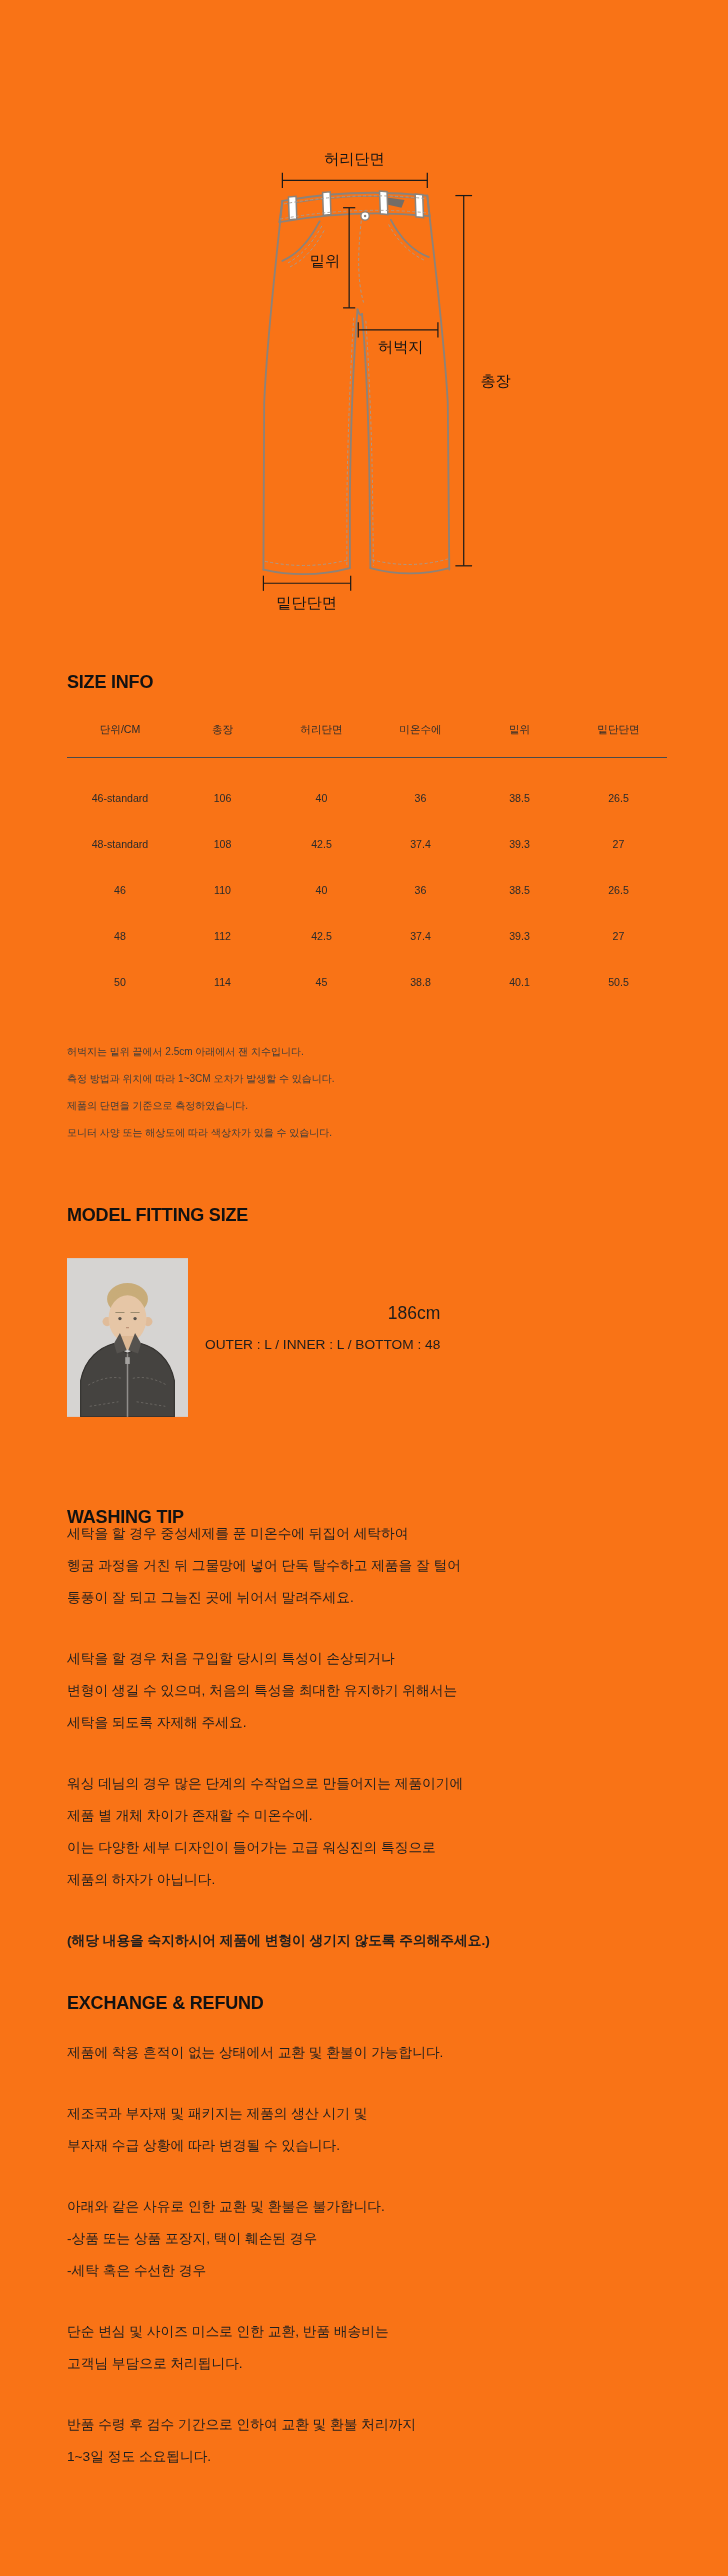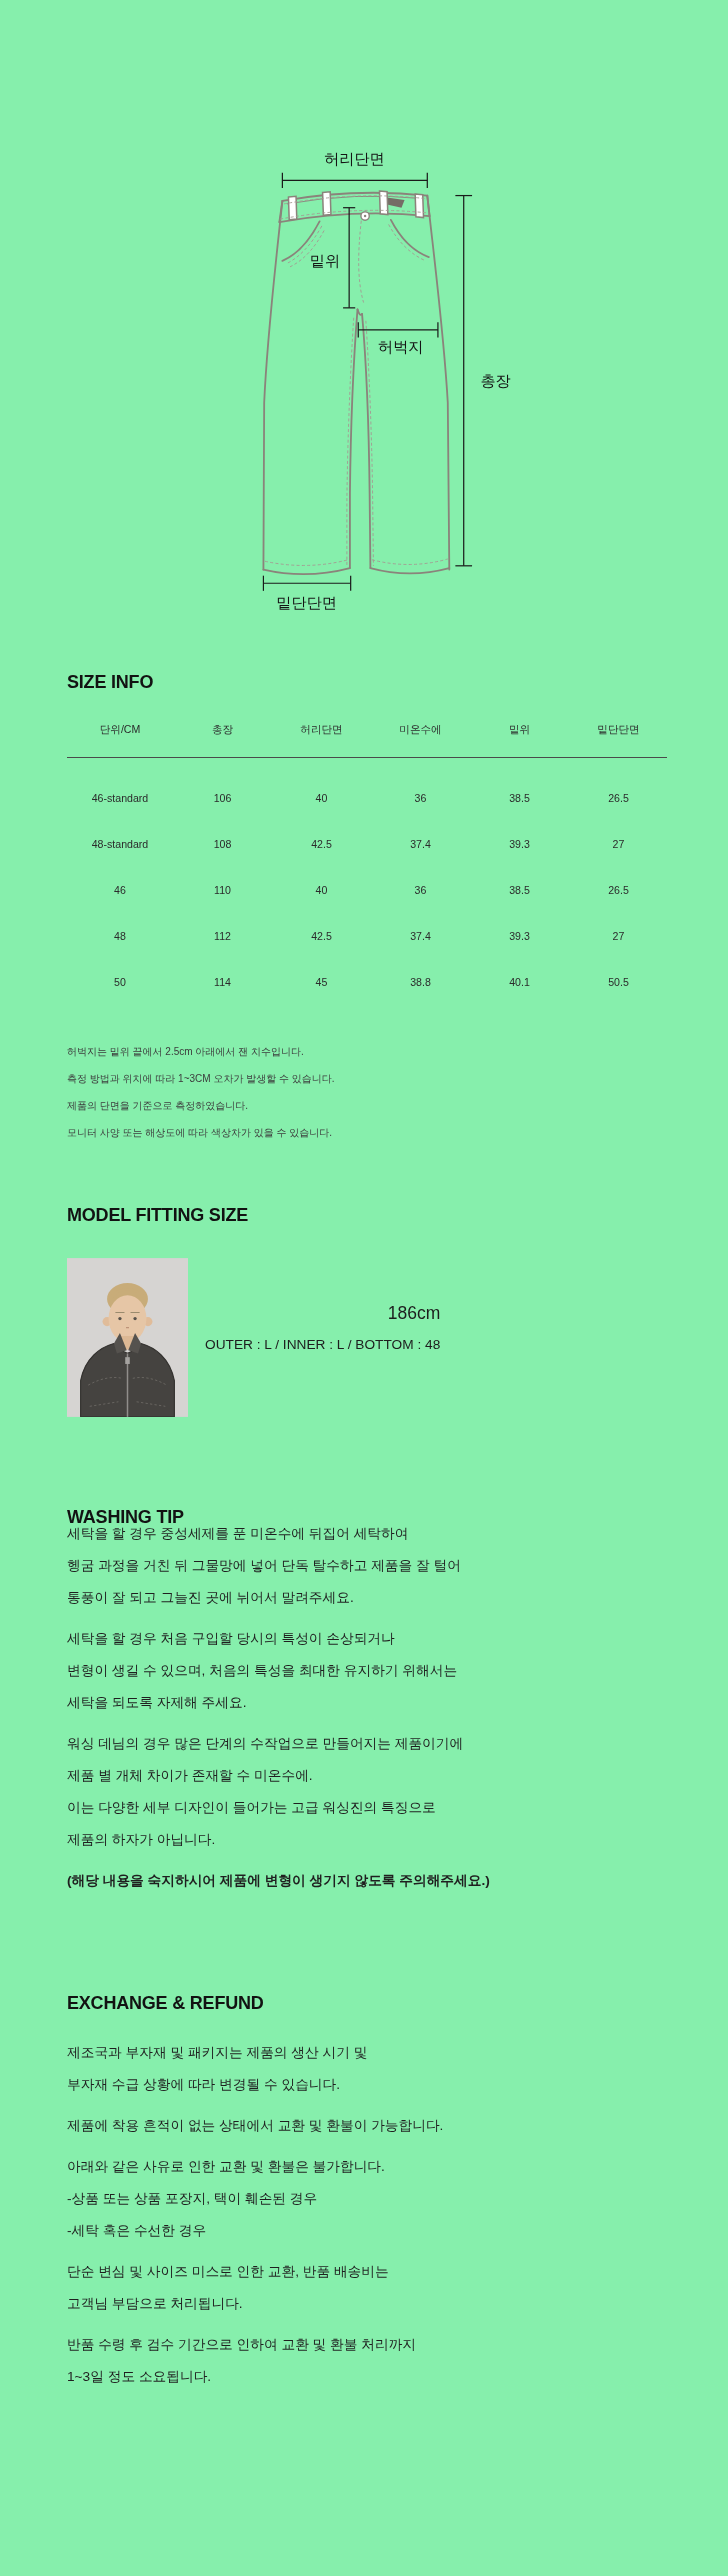--- a/index.html
+++ b/index.html
@@ -1,36 +1,36 @@
 <!DOCTYPE html>
 <html style="font-size:12px"><head>
 <meta charset="utf-8">
 <style>
   html,body{margin:0;padding:0;background:#fff;}
-  .page{position:relative;width:729px;height:2576px;background:#86efac;
+  .page{position:relative;width:729px;height:2576px;background:#f97316;
         font-family:"Liberation Sans","DejaVu Sans",sans-serif;color:#1c1c1c;overflow:hidden;}
   .abs{position:absolute;}
   .heading{font-size:18px;font-weight:700;color:#121212;letter-spacing:-0.2px;}
 
   
   .sizetable{position:absolute;left:67px;top:718px;width:600px;font-size:10.6px;color:#2b2b2b;}
   .trow{display:grid;grid-template-columns:106px 99px 99px 99px 99px 99px;text-align:center;align-items:center;}
   .thead{height:24px;}
   .rule{border-bottom:0.8px solid #4a4a4a;margin-top:15px;}
   .tbody{padding-top:16.7px;}
   .drow{height:46px;}
 
   .notes{position:absolute;left:67px;top:1038px;font-size:10px;line-height:27px;color:#3c3c3c;}
 
   .model-info{position:absolute;left:205px;top:1302px;color:#1d1d1d;text-align:right;}
   .model-height{font-size:17.5px;line-height:23px;}
   .model-sizes{font-size:13.7px;line-height:21px;margin-top:9px;}
 
   .bodytext{position:absolute;left:67px;width:638px;font-size:13.7px;line-height:32px;color:#1f1f1f;}
-  .para + .para{margin-top:9px;}
+  .para + .para{margin-top:29px;}
   .warning{font-weight:700;}
 
   svg text{font-family:"Liberation Sans","DejaVu Sans",sans-serif;}
   .diagram-label{font-size:20px;fill:#141414;}
 </style>
 </head>
 <body>
 
 <div class="page">
 
@@ -218,25 +218,25 @@
       <div>이는 다양한 세부 디자인이 들어가는 고급 워싱진의 특징으로</div>
       <div>제품의 하자가 아닙니다.</div>
     </div>
     <div class="para warning">(해당 내용을 숙지하시어 제품에 변형이 생기지 않도록 주의해주세요.)</div>
   </div>
 
   <div class="abs heading" style="left:67px;top:1993px;">EXCHANGE &amp; REFUND</div>
 
   <div class="bodytext" style="top:2037px;">
     <div class="para">
+      <div>제품에 착용 흔적이 없는 상태에서 교환 및 환불이 가능합니다.</div>
+    </div>
+    <div class="para">
       <div>제조국과 부자재 및 패키지는 제품의 생산 시기 및</div>
       <div>부자재 수급 상황에 따라 변경될 수 있습니다.</div>
-    </div>
-    <div class="para">
-      <div>제품에 착용 흔적이 없는 상태에서 교환 및 환불이 가능합니다.</div>
     </div>
     <div class="para">
       <div>아래와 같은 사유로 인한 교환 및 환불은 불가합니다.</div>
       <div>-상품 또는 상품 포장지, 택이 훼손된 경우</div>
       <div>-세탁 혹은 수선한 경우</div>
     </div>
     <div class="para">
       <div>단순 변심 및 사이즈 미스로 인한 교환, 반품 배송비는</div>
       <div>고객님 부담으로 처리됩니다.</div>
     </div>

